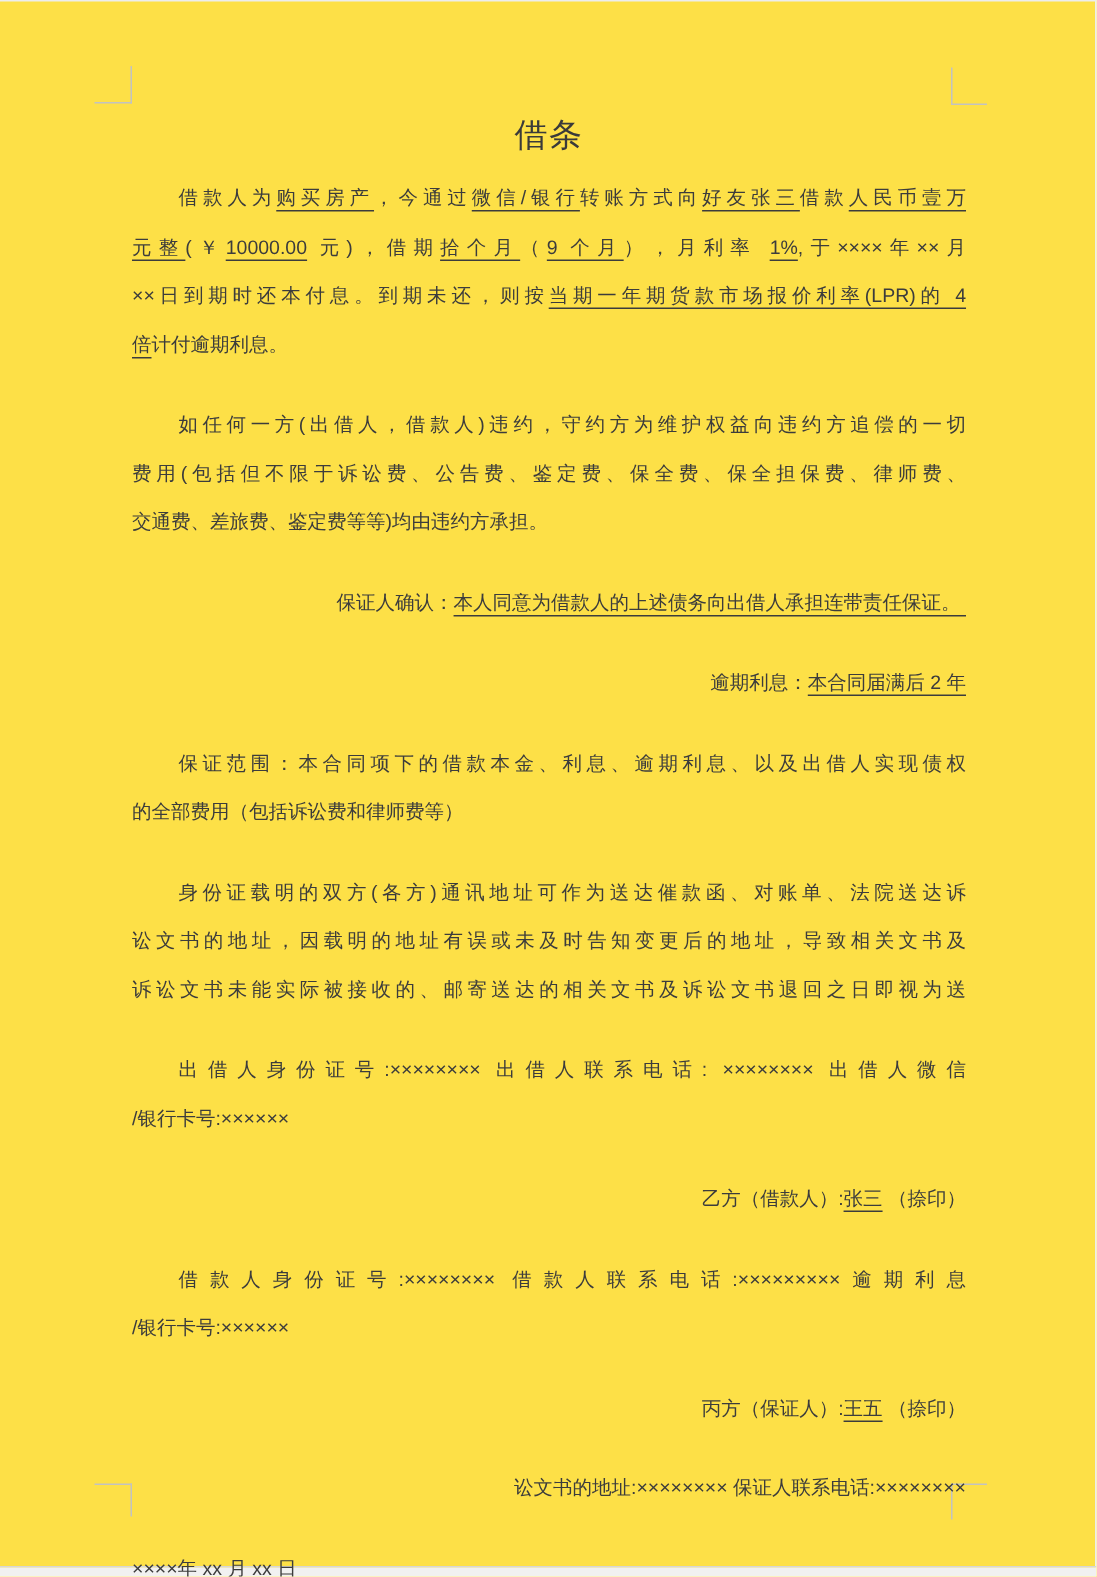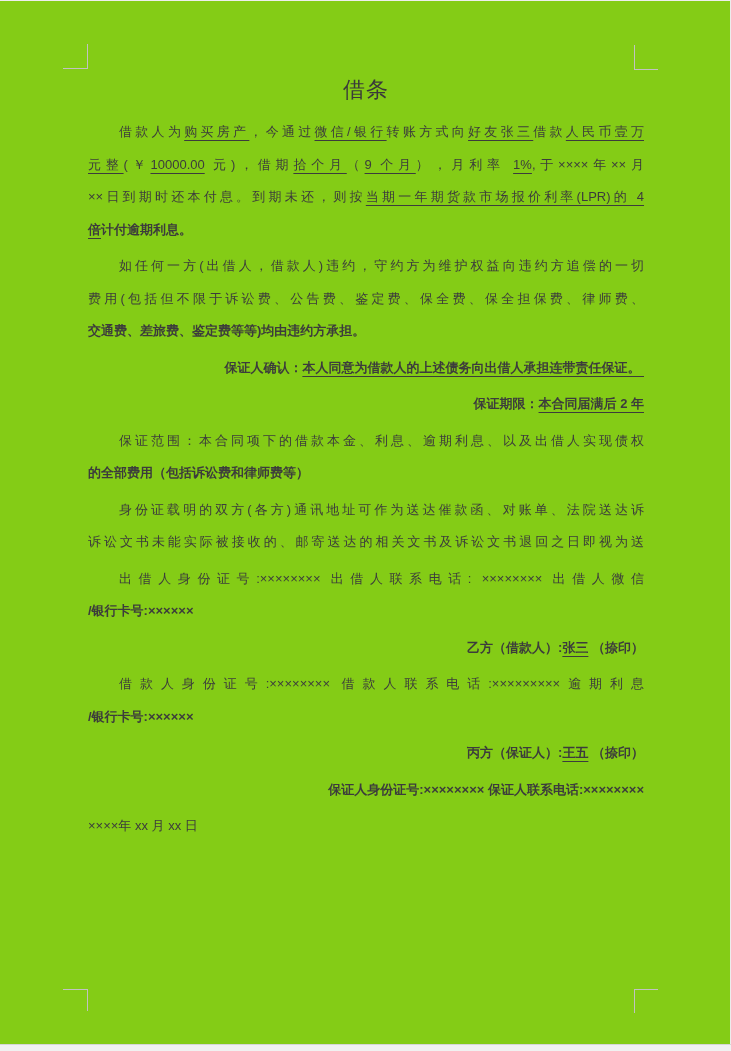--- a/index.html
+++ b/index.html
@@ -5,21 +5,21 @@
   html, body {
     margin: 0; padding: 0;
     width: 731px; height: 1051px;
     background: #ffffff;
     overflow: hidden;
     font-family: "Liberation Sans", "DejaVu Sans", sans-serif;
   }
   .page {
     position: relative;
     width: 731px; height: 1051px;
-    background: #84cc16;
+    background: #fde047;
     color: #3c3c3c;
   }
   
   .edge-top    { position: absolute; left: 0; top: 0; width: 731px; height: 1px; background: #ededed; }
   .edge-right  { position: absolute; right: 0; top: 0; width: 1px; height: 1045px; background: #ececec; }
   .edge-bottom { position: absolute; left: 0; top: 1044px; width: 731px; height: 1px; background: #d6d6d6; }
   .canvas-strip{ position: absolute; left: 0; top: 1045px; width: 731px; height: 6px; background: #f1f1f1; }
 
   
   .mark { position: absolute; }
@@ -36,32 +36,32 @@
     font-size: 22px;
     color: #3a3a3a;
     letter-spacing: 1px;
   }
   .doc-body {
     position: absolute;
     left: 88px; top: 116px; width: 556px;
     font-size: 13px;
     color: #3c3c3c;
   }
-  .paragraph { margin-top: 4px; }
+  .paragraph { margin-top: 21px; }
   .paragraph:first-child { margin-top: 0; }
   .line {
     height: 32.5px;
     line-height: 32.5px;
     white-space: nowrap;
     overflow: visible;
   }
   .line.indent { padding-left: 31px; text-align: right; }
   .align-justify { text-align: justify; text-align-last: justify; white-space: normal; }
   .align-right   { text-align: left; }
-  .align-left    { text-align: left; font-weight: bold; }
+  .align-left    { text-align: left; }
   .seg.u {
     text-decoration: underline;
     text-underline-offset: 4px;
     text-decoration-thickness: 1px;
   }
 </style>
 </head>
 <body>
 
 <div class="page">
@@ -86,44 +86,45 @@
       </div>
       <div class="paragraph">
         <div class="line indent align-justify"><span class="seg">如任何一方(出借人，借款人)违约，守约方为维护权益向违约方追偿的一切</span></div>
         <div class="line align-justify"><span class="seg">费用(包括但不限于诉讼费、公告费、鉴定费、保全费、保全担保费、律师费、</span></div>
         <div class="line align-left"><span class="seg">交通费、差旅费、鉴定费等等)均由违约方承担。</span></div>
       </div>
       <div class="paragraph">
         <div class="line indent align-left"><span class="seg">保证人确认：</span><span class="seg u">本人同意为借款人的上述债务向出借人承担连带责任保证。&nbsp;</span></div>
       </div>
       <div class="paragraph">
-        <div class="line indent align-left"><span class="seg">保证期限：</span><span class="seg u">本合同届满后 2 年</span></div>
+        <div class="line indent align-left"><span class="seg">逾期利息：</span><span class="seg u">本合同届满后 2 年</span></div>
       </div>
       <div class="paragraph">
         <div class="line indent align-justify"><span class="seg">保证范围：本合同项下的借款本金、利息、逾期利息、以及出借人实现债权</span></div>
         <div class="line align-left"><span class="seg">的全部费用（包括诉讼费和律师费等）</span></div>
       </div>
       <div class="paragraph">
         <div class="line indent align-justify"><span class="seg">身份证载明的双方(各方)通讯地址可作为送达催款函、对账单、法院送达诉</span></div>
+        <div class="line align-justify"><span class="seg">讼文书的地址，因载明的地址有误或未及时告知变更后的地址，导致相关文书及</span></div>
         <div class="line align-justify"><span class="seg">诉讼文书未能实际被接收的、邮寄送达的相关文书及诉讼文书退回之日即视为送</span></div>
       </div>
       <div class="paragraph">
         <div class="line indent align-justify"><span class="seg">出借人身份证号:×××××××× 出借人联系电话: ×××××××× 出借人微信</span></div>
         <div class="line align-left"><span class="seg">/银行卡号:××××××</span></div>
       </div>
       <div class="paragraph">
         <div class="line indent align-left"><span class="seg">乙方（借款人）:</span><span class="seg u">张三</span><span class="seg"> （捺印）</span></div>
       </div>
       <div class="paragraph">
         <div class="line indent align-justify"><span class="seg">借款人身份证号:×××××××× 借款人联系电话:×××××××××逾期利息</span></div>
         <div class="line align-left"><span class="seg">/银行卡号:××××××</span></div>
       </div>
       <div class="paragraph">
         <div class="line indent align-left"><span class="seg">丙方（保证人）:</span><span class="seg u">王五</span><span class="seg"> （捺印）</span></div>
       </div>
       <div class="paragraph">
-        <div class="line indent align-left"><span class="seg">保证人身份证号:×××××××× 保证人联系电话:××××××××</span></div>
+        <div class="line indent align-left"><span class="seg">讼文书的地址:×××××××× 保证人联系电话:××××××××</span></div>
       </div>
       <div class="paragraph">
         <div class="line align-right"><span class="seg">××××年 xx 月 xx 日</span></div>
       </div>
     </div>
 </div>
 
 </body></html>

